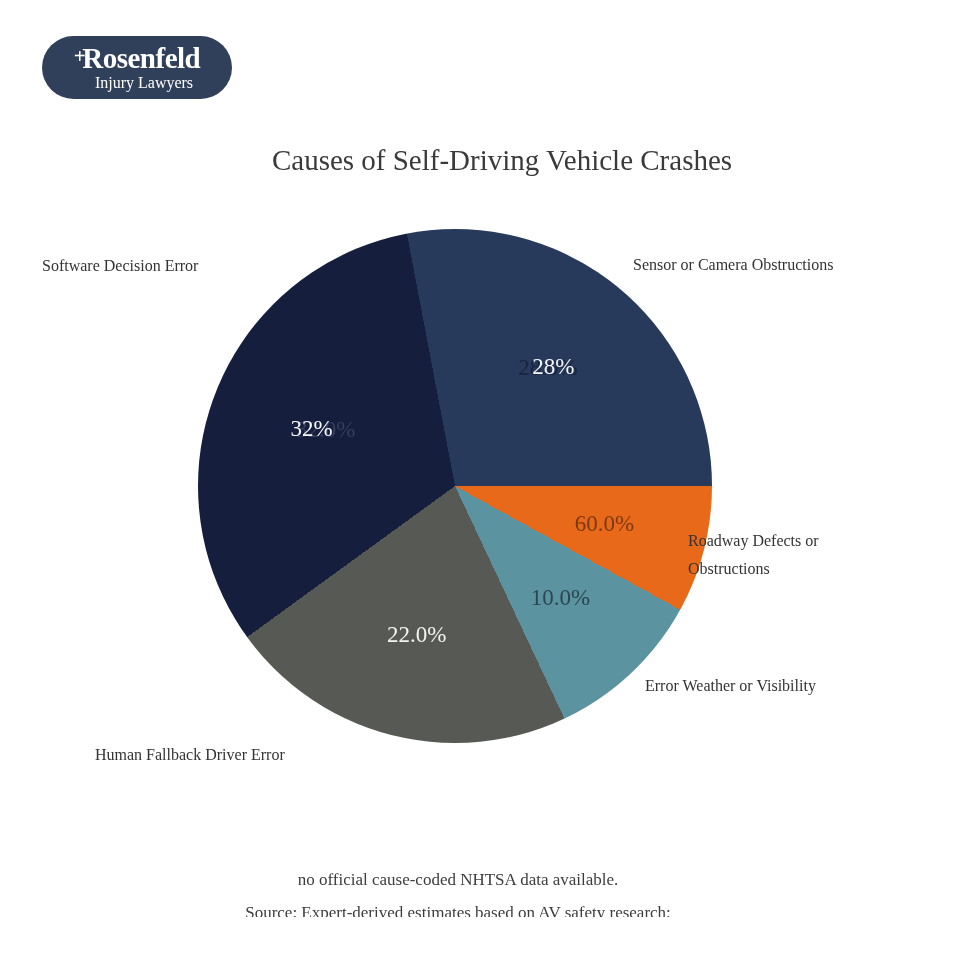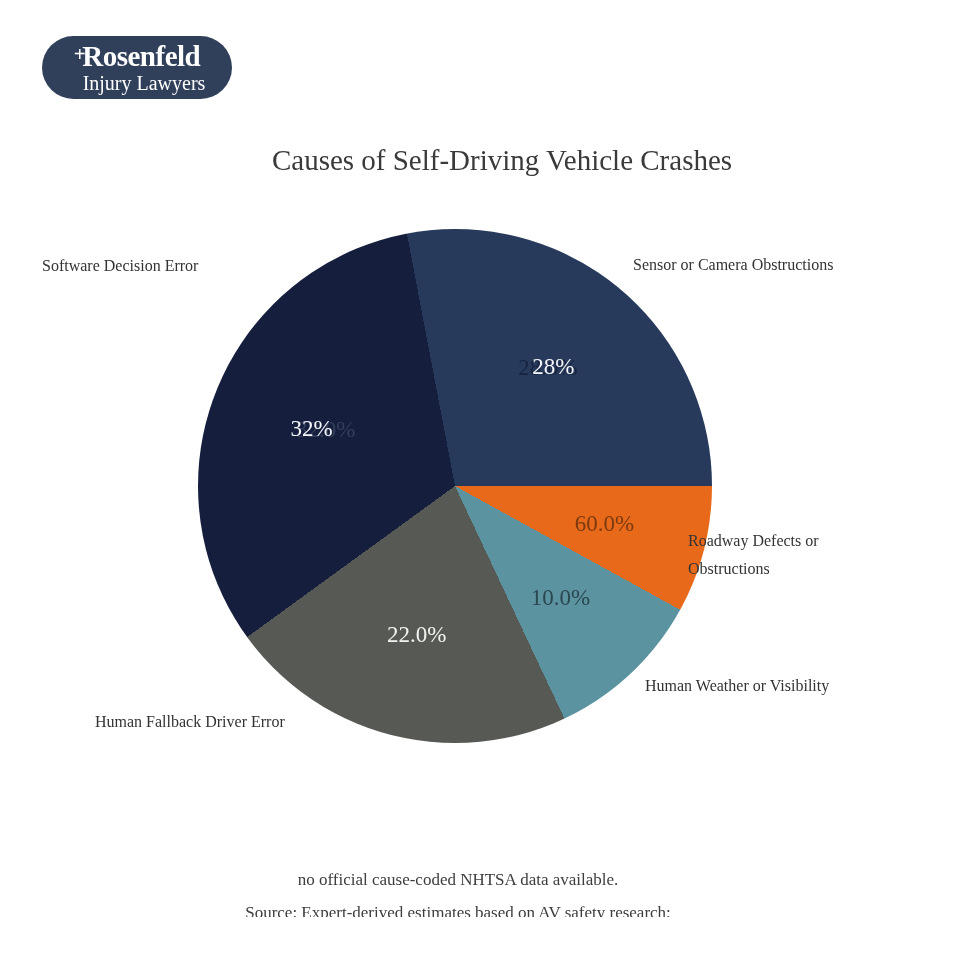--- a/index.html
+++ b/index.html
@@ -33,21 +33,21 @@
     white-space: nowrap;
   }
   .logo-plus {
     font-size: 21px;
     font-weight: bold;
     position: relative;
     top: -5px;
     margin-right: -3px;
   }
   .logo-tagline {
-    font-size: 20px;
+    font-size: 16px;
     font-weight: normal;
     margin-top: 1px;
     margin-left: 14px;
     white-space: nowrap;
   }
 
   
   .chart-title {
     position: absolute;
     left: 0; top: 144px;
@@ -84,21 +84,21 @@
   .cat-label {
     position: absolute;
     font-size: 16px;
     color: #333333;
     white-space: nowrap;
   }
   .cat-label-software { left: 42px;  top: 257px; }
   .cat-label-sensor   { left: 633px; top: 256px; }
   .cat-label-roadway  { left: 688px; top: 527px; width: 224px; white-space: normal; line-height: 28px; }
   .cat-label-poor     { left: 645px; top: 677px; }
-  .cat-label-human    { left: 95px;  top: 713px; }
+  .cat-label-human    { left: 95px;  top: 746px; }
 
   
   .source-note {
     position: absolute;
     left: 458px; top: 863px;
     transform: translateX(-50%);
     text-align: center;
     font-size: 17px;
     color: #3d3d3d;
     line-height: 33px;
@@ -126,21 +126,21 @@
       <span class="pct-label" style="color: rgb(43, 71, 80); left: 362.557px; top: 369.407px;">10.0%</span>
       <span class="pct-label" style="color: rgb(123, 58, 16); left: 406.356px; top: 295.348px;">60.0%</span>
     </div>
 
   <div class="cat-label cat-label-software">Software Decision Error</div>
   <div class="cat-label cat-label-sensor">Sensor or Camera Obstructions</div>
   <div class="cat-label cat-label-roadway">
     <div>Roadway Defects or</div>
     <div>Obstructions</div>
   </div>
-  <div class="cat-label cat-label-poor">Human Weather or Visibility</div>
+  <div class="cat-label cat-label-poor">Error Weather or Visibility</div>
   <div class="cat-label cat-label-human">Human Fallback Driver Error</div>
 
   <div class="source-note">
     <div>no official cause-coded NHTSA data available.</div>
     <div>Source: Expert-derived estimates based on AV safety research;</div>
   </div>
 
 </div>
 
 </body></html>

